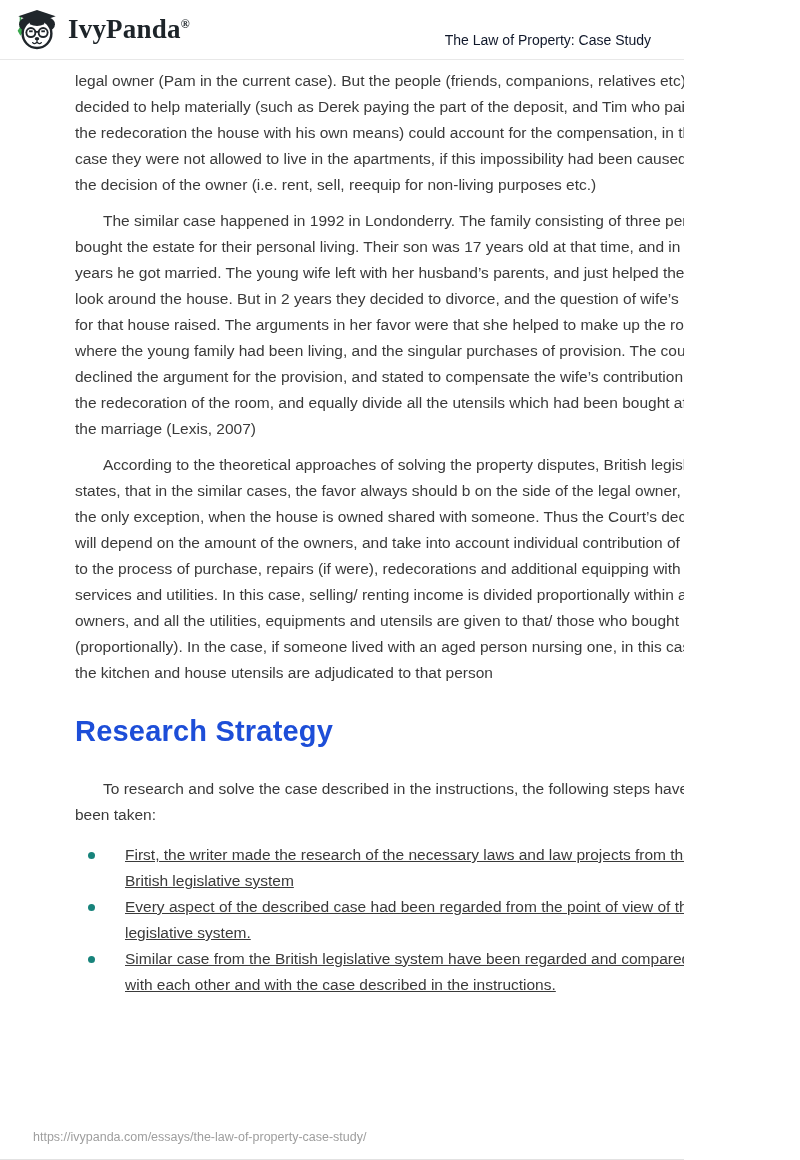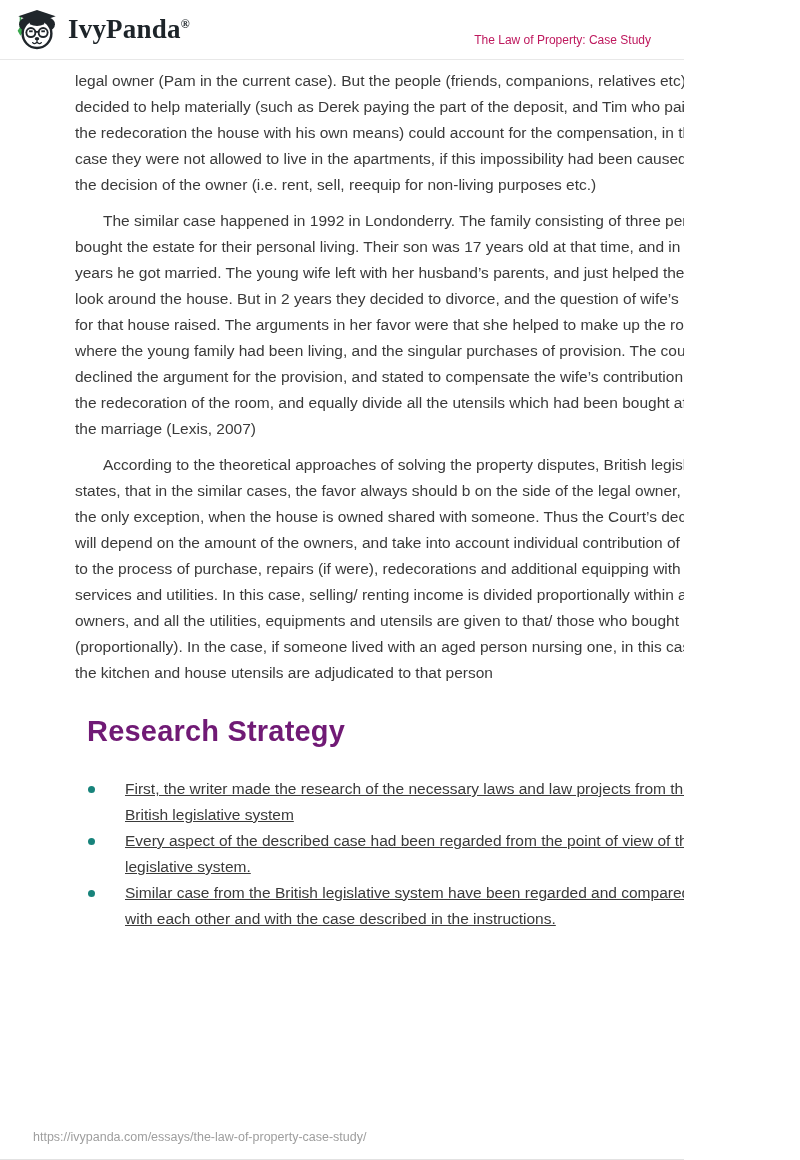--- a/index.html
+++ b/index.html
@@ -35,42 +35,42 @@
   }
   .brand-reg{
     font-family:"Liberation Serif", serif;
     font-weight:700;
     font-size:12px;
     color:#1d2429;
     vertical-align:super;
     line-height:1;
   }
   .doc-title{
-    font-size:12px;
-    color:#be185d;
+    font-size:14px;
+    color:#0f172a;
     margin-top:21px;
   }
   
   .content{
     position:absolute;
     top:68px;
     left:75px;
     width:650px;
     font-size:15.5px;
     line-height:26px;
     color:#3a3a3a;
   }
   .para{margin:0 0 10px 0;}
   .para.indent{text-indent:28px;}
   .section-heading{
-    margin:28px 0 28px 12px;
+    margin:28px 0 28px 0;
     font-size:29px;
     line-height:34px;
     font-weight:700;
-    color:#701a75;
+    color:#1d4ed8;
     letter-spacing:0.2px;
   }
   .bullet-list{
     list-style:none;
     margin:14px 0 0 0;
     padding:0;
     text-decoration:underline;
   }
   .bullet-item{
     position:relative;
@@ -141,20 +141,21 @@
     <div class="doc-title">The Law of Property: Case Study</div>
   </div>
 
   <div class="content">
     <p class="para">legal owner (Pam in the current case). But the people (friends, companions, relatives etc) who decided to help materially (such as Derek paying the part of the deposit, and Tim who paid for the redecoration the house with his own means) could account for the compensation, in the case they were not allowed to live in the apartments, if this impossibility had been caused by the decision of the owner (i.e. rent, sell, reequip for non-living purposes etc.)</p>
     <p class="para indent">The similar case happened in 1992 in Londonderry. The family consisting of three persons bought the estate for their personal living. Their son was 17 years old at that time, and in 3 years he got married. The young wife left with her husband’s parents, and just helped them to look around the house. But in 2 years they decided to divorce, and the question of wife’s right for that house raised. The arguments in her favor were that she helped to make up the room where the young family had been living, and the singular purchases of provision. The court declined the argument for the provision, and stated to compensate the wife’s contribution to the redecoration of the room, and equally divide all the utensils which had been bought after the marriage (Lexis, 2007)</p>
     <p class="para indent">According to the theoretical approaches of solving the property disputes, British legislation states, that in the similar cases, the favor always should b on the side of the legal owner, with the only exception, when the house is owned shared with someone. Thus the Court’s decision will depend on the amount of the owners, and take into account individual contribution of each to the process of purchase, repairs (if were), redecorations and additional equipping with services and utilities. In this case, selling/ renting income is divided proportionally within all the owners, and all the utilities, equipments and utensils are given to that/ those who bought it (proportionally). In the case, if someone lived with an aged person nursing one, in this case all the kitchen and house utensils are adjudicated to that person</p>
 
     <h2 class="section-heading">Research Strategy</h2>
 
+    <p class="para indent">To research and solve the case described in the instructions, the following steps have been taken:</p>
 
     <ul class="bullet-list">
       <li class="bullet-item">
         <span class="bullet-dot"></span>
         <span>First, the writer made the research of the necessary laws and law projects from the British legislative system</span>
       </li>
       <li class="bullet-item">
         <span class="bullet-dot"></span>
         <span>Every aspect of the described case had been regarded from the point of view of the legislative system.</span>
       </li>

